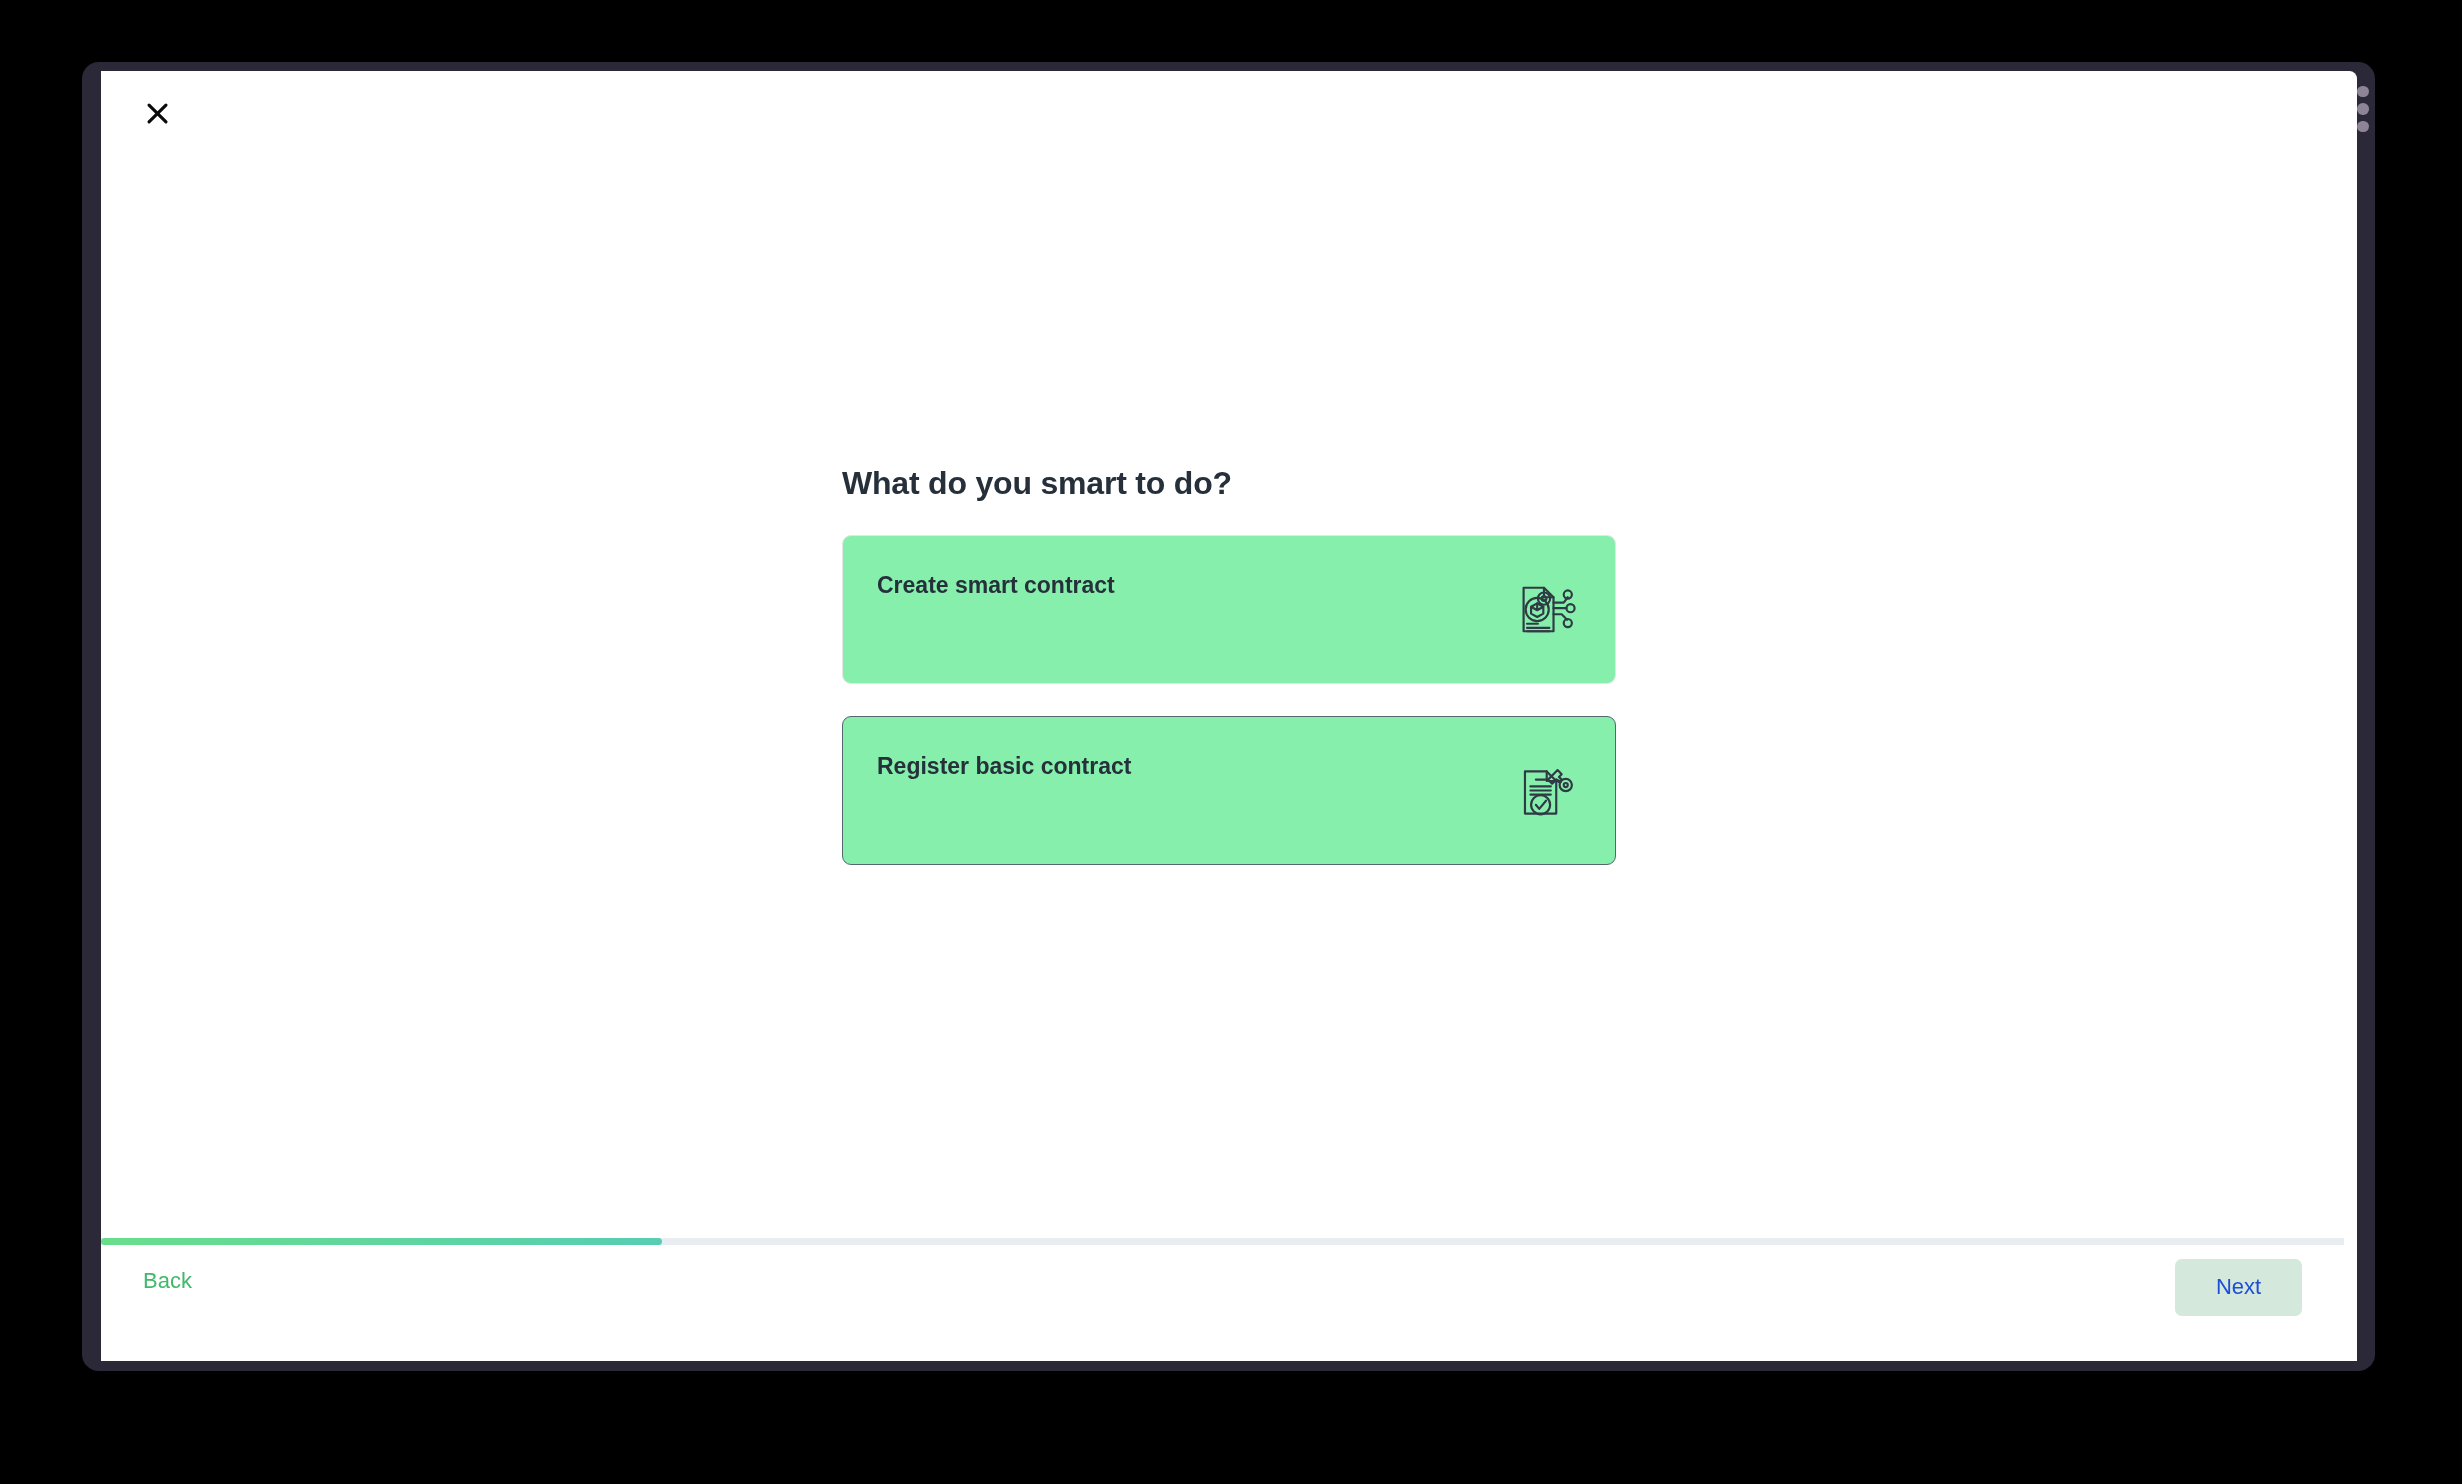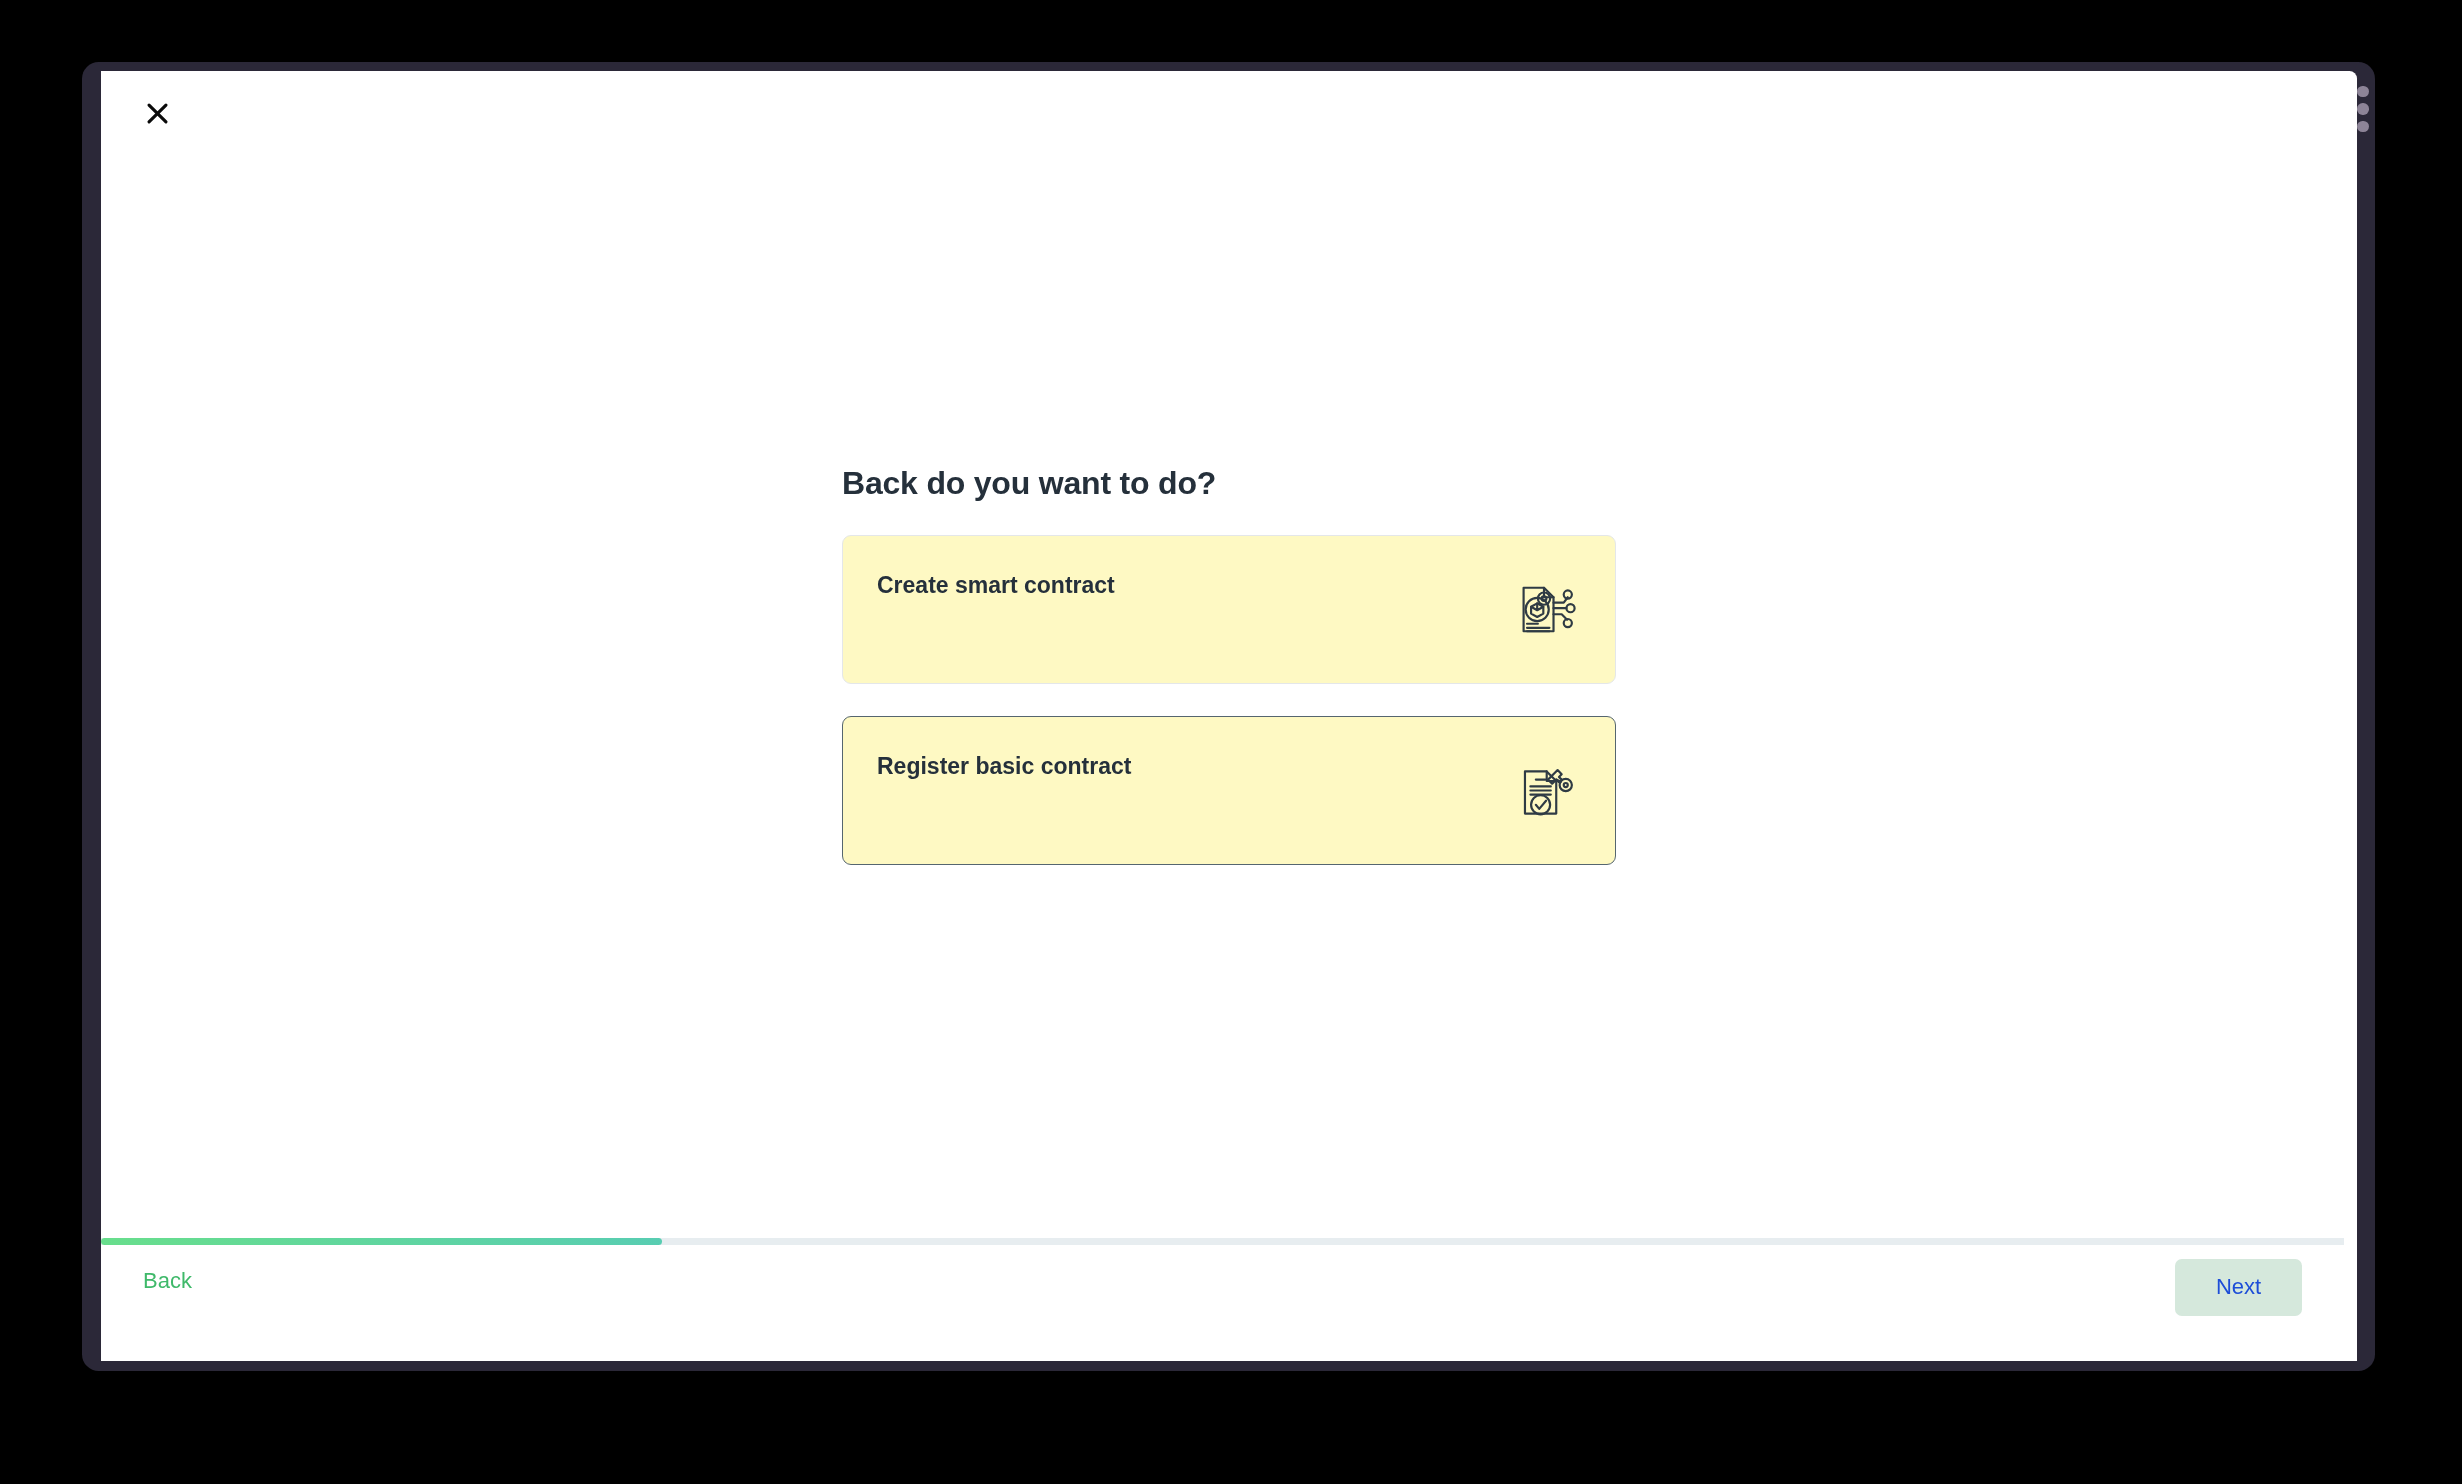--- a/index.html
+++ b/index.html
@@ -96,21 +96,21 @@
     color: #25303b;
     letter-spacing: -0.2px;
     margin-bottom: 33px;
   }
 
   
   .option-card {
     position: relative;
     width: 774px;
     height: 149px;
-    background: #fef9c3;
+    background: #86efac;
     border: 1.5px solid #e4e7e9;
     border-radius: 9px;
     margin-bottom: 32px;
     cursor: pointer;
     display: flex;
     align-items: center;
   }
   .option-card.selected {
     border: 1.5px solid #55666f;
   }
@@ -223,21 +223,21 @@
     <svg width="29" height="29" viewBox="0 0 24 24" fill="none" stroke="#0a0a0a" stroke-width="2.6" stroke-linecap="round">
       <line x1="5" y1="5" x2="19" y2="19"></line>
       <line x1="19" y1="5" x2="5" y2="19"></line>
     </svg>
   </span>
 </button>
 
 <div class="stage">
   <div class="content-col">
 
-    <h1 class="page-title">Back do you want to do?</h1>
+    <h1 class="page-title">What do you smart to do?</h1>
 
     <div class="option-card">
       <div class="card-text">
         <div class="card-title">Create smart contract</div>
       </div>
       <div class="card-icon">
         <svg width="68" height="68" viewBox="0 0 100 100" fill="none" stroke="#2f3b44" stroke-width="3.2" stroke-linecap="round" stroke-linejoin="round">
 
           <path d="M20 18 h30 l14 14 v50 H20 Z"></path>
           <path d="M50 18 v14 h14"></path>

